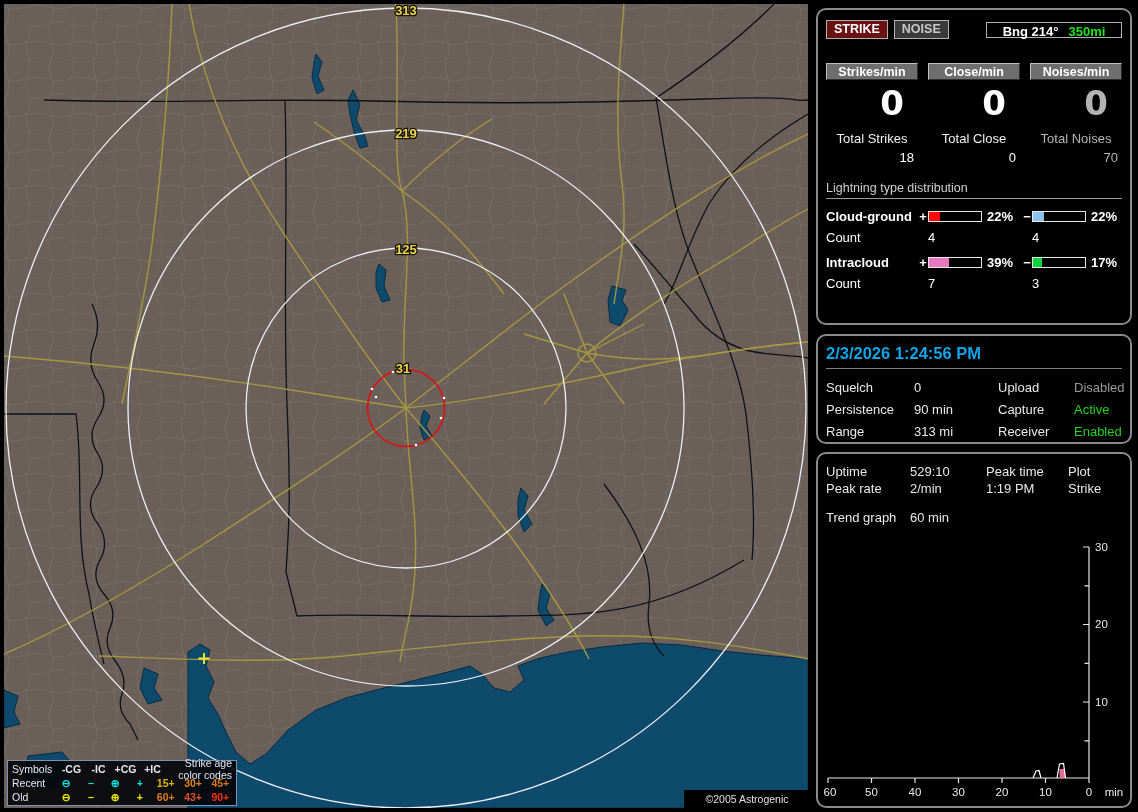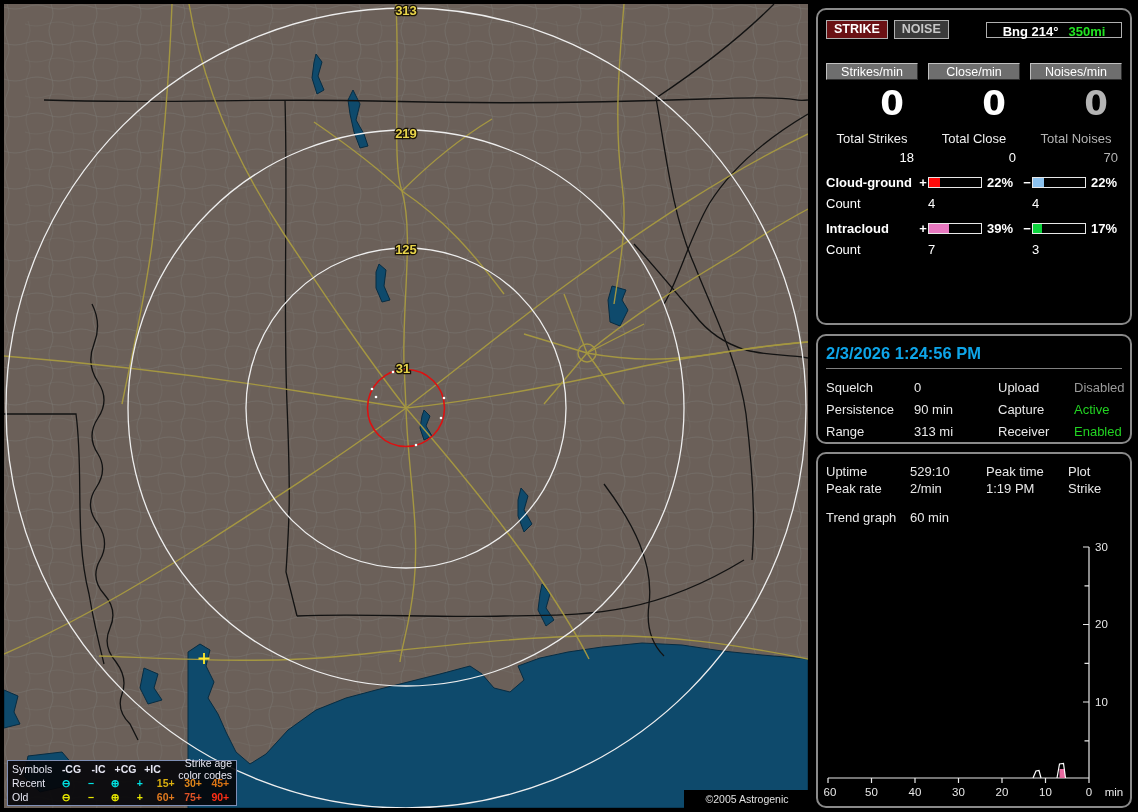--- a/index.html
+++ b/index.html
@@ -37,21 +37,21 @@
   .btn-noise  { background:#3a3a3a; color:#c8c8c8; margin-left:6px; }
   .bng-box { margin-left:auto; height:16px; line-height:17px; background:#000;
              border:1px solid #b0b0b0; padding:0 8px; font-size:13px; font-weight:bold;
              color:#fff; min-width:136px; text-align:center; }
   .bng-dist { color:#22e322; margin-left:10px; }
   .cnt-row { display:flex; justify-content:space-between; margin-top:24px; }
   .cnt-col { width:92px; }
   .min-btn { display:block; width:100%; height:17px; line-height:16px; text-align:center;
              background:#6e6e6e; color:#fff; font-size:12.5px;
              border-top:1px solid #c0c0c0; border-left:1px solid #c0c0c0;
-             border-bottom:1px solid #2e2e2e; border-right:1px solid #2e2e2e; }
+             border-bottom:1px solid #2e2e2e; border-right:1px solid #2e2e2e;font-weight:bold; }
   .big-num { font-family:"DejaVu Sans", sans-serif; font-size:34px; font-weight:bold;
              color:#fff; text-align:right; padding-right:14px; margin-top:6px; line-height:1.05; }
   .tot-lbl { text-align:center; margin-top:9px; color:#f0f0f0; }
   .tot-val { text-align:right; padding-right:4px; margin-top:4px; color:#fff; }
   .dim .big-num, .dim .tot-lbl, .dim .tot-val { color:#b4b4b4; }
   .dist-head { margin-top:16px; color:#cfcfcf; font-size:12.5px;
                border-bottom:1px solid #9a9a9a; padding-bottom:3px; }
   .dist-grid { display:grid; grid-template-columns:92px 10px 54px 40px 10px 54px 36px;
                align-items:center; margin-top:10px; }
   .dist-grid.count-row { margin-top:6px; }
@@ -180,21 +180,21 @@
       <span class="lg-age age-30">30+</span>
       <span class="lg-age age-45">45+</span>
     </div>
     <div class="legend-row">
       <span class="lg-c0">Old</span>
       <span class="lg-sym yel">⊖</span>
       <span class="lg-sym yel">−</span>
       <span class="lg-sym yel">⊕</span>
       <span class="lg-sym yel">+</span>
       <span class="lg-age age-60">60+</span>
-      <span class="lg-age age-75">75+</span>
+      <span class="lg-age age-75">43+</span>
       <span class="lg-age age-90">90+</span>
     </div>
   </div>
 
   <div class="copyright">©2005 Astrogenic Systems</div>
 </div>
 
 <div class="side">
 
   <div class="panel" id="panel1">
@@ -219,20 +219,21 @@
         <div class="tot-val">0</div>
       </div>
       <div class="cnt-col dim">
         <span class="min-btn">Noises/min</span>
         <div class="big-num">0</div>
         <div class="tot-lbl">Total Noises</div>
         <div class="tot-val">70</div>
       </div>
     </div>
 
+    <div class="dist-head">Lightning type distribution</div>
 
     <div class="dist-grid">
       <span class="d-lbl">Cloud-ground</span>
       <span class="d-sign">+</span>
       <span class="bar">
           <div class="fill-red" style="width: 22%;"></div>
         </span>
       <span class="d-pct">22%</span>
       <span class="d-sign">−</span>
       <span class="bar">

